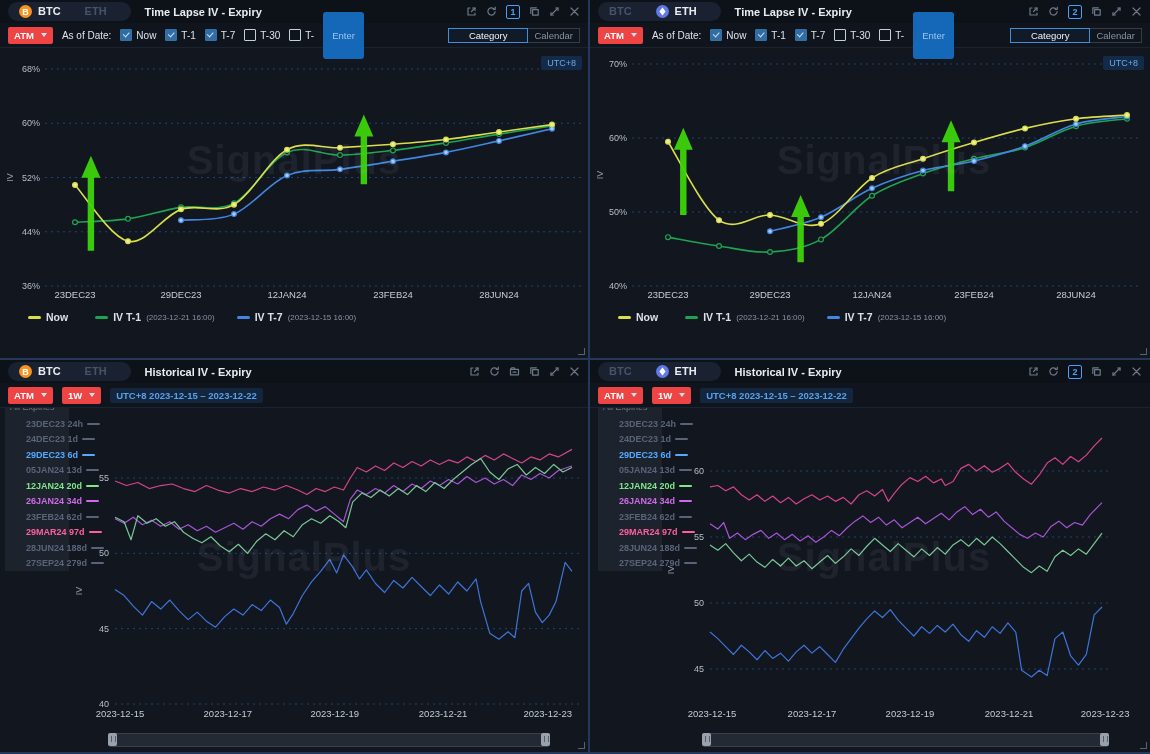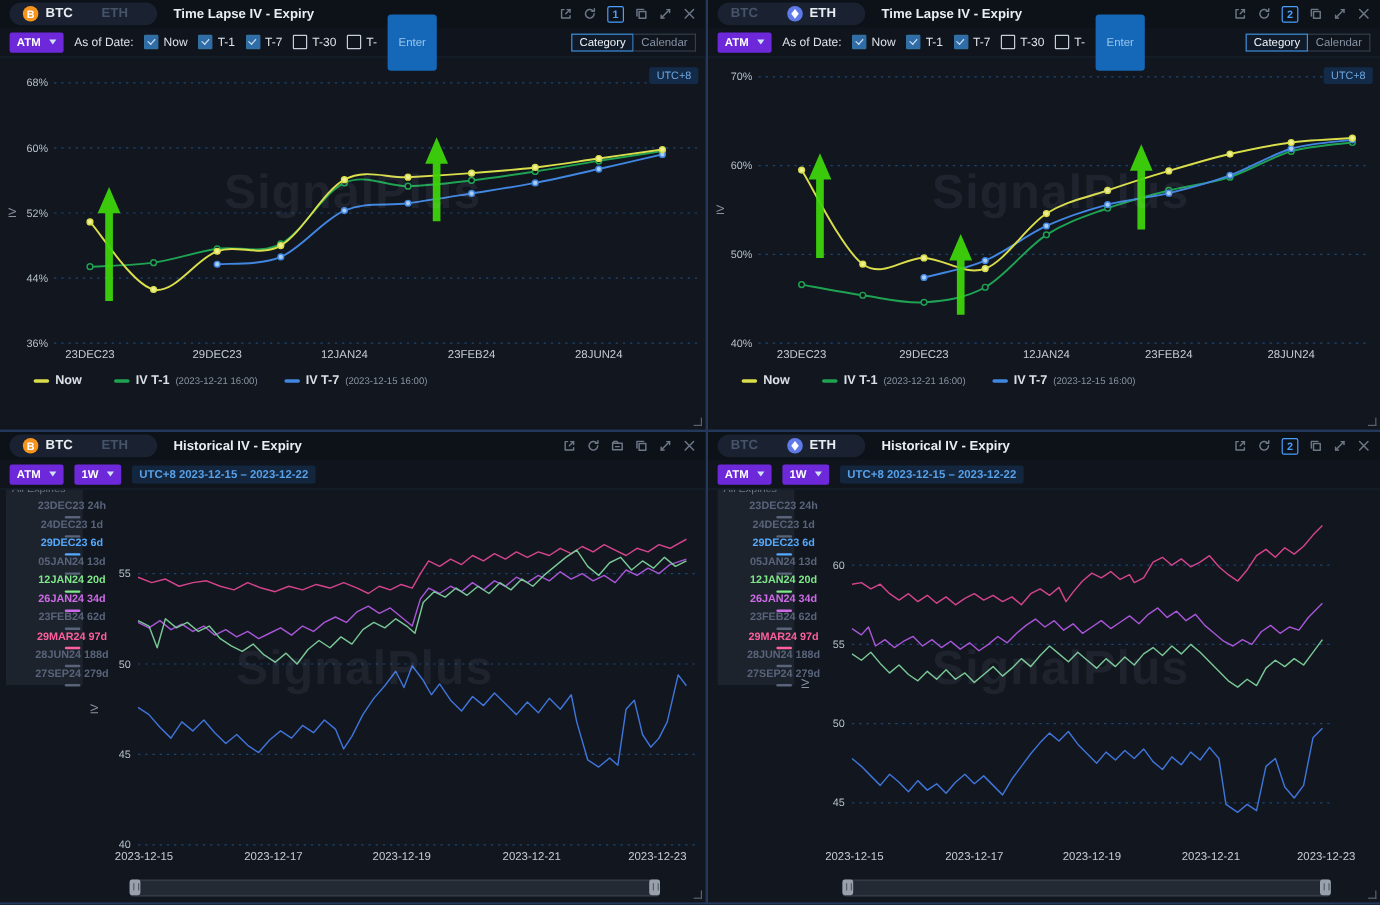--- a/index.html
+++ b/index.html
@@ -18,30 +18,30 @@
   .coin-pair{display:flex;align-items:center;gap:6px;}
   .tab-label{font-size:11px;font-weight:bold;color:#e9edf2;line-height:19px;text-align:center;}
   .tab-label.dim{color:#46536a;}
   .panel-title{font-size:11px;font-weight:bold;color:#e9edf2;margin-left:14px;white-space:nowrap;}
   .header-icons{margin-left:auto;display:flex;align-items:center;gap:9px;}
   .hicon{display:flex;align-items:center;justify-content:center;cursor:pointer;}
   .hicon svg{display:block;stroke:#6d7887;fill:none;stroke-width:1.2;stroke-linecap:round;stroke-linejoin:round;}
   .num-badge{min-width:8px;height:12px;border:1px solid #4a9eff;border-radius:2px;color:#4a9eff;font-size:9px;line-height:12px;text-align:center;padding:0 2px;font-weight:bold;}
 
   .toolbar{position:absolute;top:23px;left:0;right:0;height:24px;display:flex;align-items:center;padding:0 8px;gap:9px;background:#0f141d;border-bottom:1px solid #1a2331;z-index:5;}
-  .select{background:#6d28d9;color:#fff;font-size:9.5px;font-weight:bold;height:17px;display:flex;align-items:center;padding:0 6px;border-radius:2px;gap:7px;cursor:pointer;}
+  .select{background:#ef4444;color:#fff;font-size:9.5px;font-weight:bold;height:17px;display:flex;align-items:center;padding:0 6px;border-radius:2px;gap:7px;cursor:pointer;}
   .select .caret{width:0;height:0;border-left:3.5px solid transparent;border-right:3.5px solid transparent;border-top:4px solid #cfe2f4;}
   .aslabel{font-size:10px;color:#dde3ea;white-space:nowrap;}
   .cb-wrap{display:flex;align-items:center;gap:4px;font-size:10px;color:#dde3ea;cursor:pointer;}
   .cb{width:10px;height:10px;border:1px solid #c6cedb;position:relative;background:transparent;border-radius:1px;flex:none;}
   .cb.checked{background:#2f6da8;border-color:#35719f;}
   .cb.checked::after{content:"";position:absolute;left:1.5px;top:2px;width:5px;height:2.5px;border-left:1.5px solid #cfdeed;border-bottom:1.5px solid #cfdeed;transform:rotate(-48deg);}
   .enter-box{background:#1568b8;border-radius:3px;color:#9cc6ec;font-size:9.5px;padding:18px 9px;}
   .cat-cal{margin-left:auto;display:flex;}
-  .btn-cat{border:1px solid #3f8fd9;color:#f0f4f8;font-size:9.5px;padding:1px 6px;background:#101a28;cursor:pointer;}
+  .btn-cat{border:1px solid #3f8fd9;color:#f0f4f8;font-size:9.5px;padding:1px 20px;background:#101a28;cursor:pointer;}
   .btn-cal{border:1px solid #333d4b;border-left:none;color:#8793a4;font-size:9.5px;padding:1px 6px;background:#0f141d;cursor:pointer;}
   .daterange{background:#13263e;color:#58a0e8;font-size:9.5px;font-weight:bold;padding:2px 6px;border-radius:2px;white-space:nowrap;}
 
   .chart-svg{position:absolute;left:0;top:0;pointer-events:none;}
   .watermark{position:absolute;font-size:40px;font-weight:bold;color:rgba(210,219,235,0.07);letter-spacing:1px;white-space:nowrap;pointer-events:none;transform:translateX(-50%);z-index:1;}
   #p-tl .watermark{left:50%;top:138px;}
   #p-tr .watermark{left:calc(50% + 14px);top:138px;}
   #p-bl .watermark{left:calc(50% + 10px);top:175px;}
   #p-br .watermark{left:calc(50% + 14px);top:175px;}
   .utc-badge{position:absolute;top:56px;right:6px;background:#132b49;color:#6ea8e0;font-size:9px;padding:2px 6px;border-radius:2px;z-index:4;margin-left:29px;}
@@ -50,21 +50,21 @@
   .lg-item{display:flex;align-items:center;gap:5px;}
   .lg-swatch{width:13px;height:3px;border-radius:2px;flex:none;}
   .lg-label{font-size:10.5px;font-weight:bold;color:#dbe0e7;white-space:nowrap;}
   .lg-date{font-size:8px;color:#8a93a1;white-space:nowrap;}
 
   .expiry-list{position:absolute;top:37px;width:100px;z-index:4;}
   #p-bl .expiry-list{left:5px;}
   #p-br .expiry-list{left:8px;}
   .expiry-bg{position:absolute;left:0;top:0;width:64px;height:100%;background:#1d232d;}
   .exp-header{position:relative;font-size:9px;color:#6c7787;padding:5px 0 4px 5px;}
-  .exp-item{position:relative;display:flex;align-items:center;height:15.5px;padding-left:10px;gap:4px;cursor:pointer;flex-direction:column;}
+  .exp-item{position:relative;display:flex;align-items:center;height:15.5px;padding-left:21px;gap:4px;cursor:pointer;}
   .exp-label{font-size:9px;font-weight:bold;white-space:nowrap;}
   .exp-dash{width:13px;height:2px;border-radius:1px;flex:none;}
 
   .slider{position:absolute;top:373px;height:12px;background:#242a33;border:1px solid #3a414d;border-radius:3px;z-index:4;cursor:pointer;}
   #p-bl .slider{left:108px;width:440px;}
   #p-br .slider{left:112px;width:405px;}
   .sl-handle{position:absolute;top:-1px;width:9px;height:13px;background:#99a1ac;border-radius:2px;}
   .sl-handle::after{content:"";position:absolute;left:2.5px;top:3px;width:3px;height:6px;border-left:1px solid #555d68;border-right:1px solid #555d68;}
   .sl-left{left:-1px;}
   .sl-right{right:-1px;}

